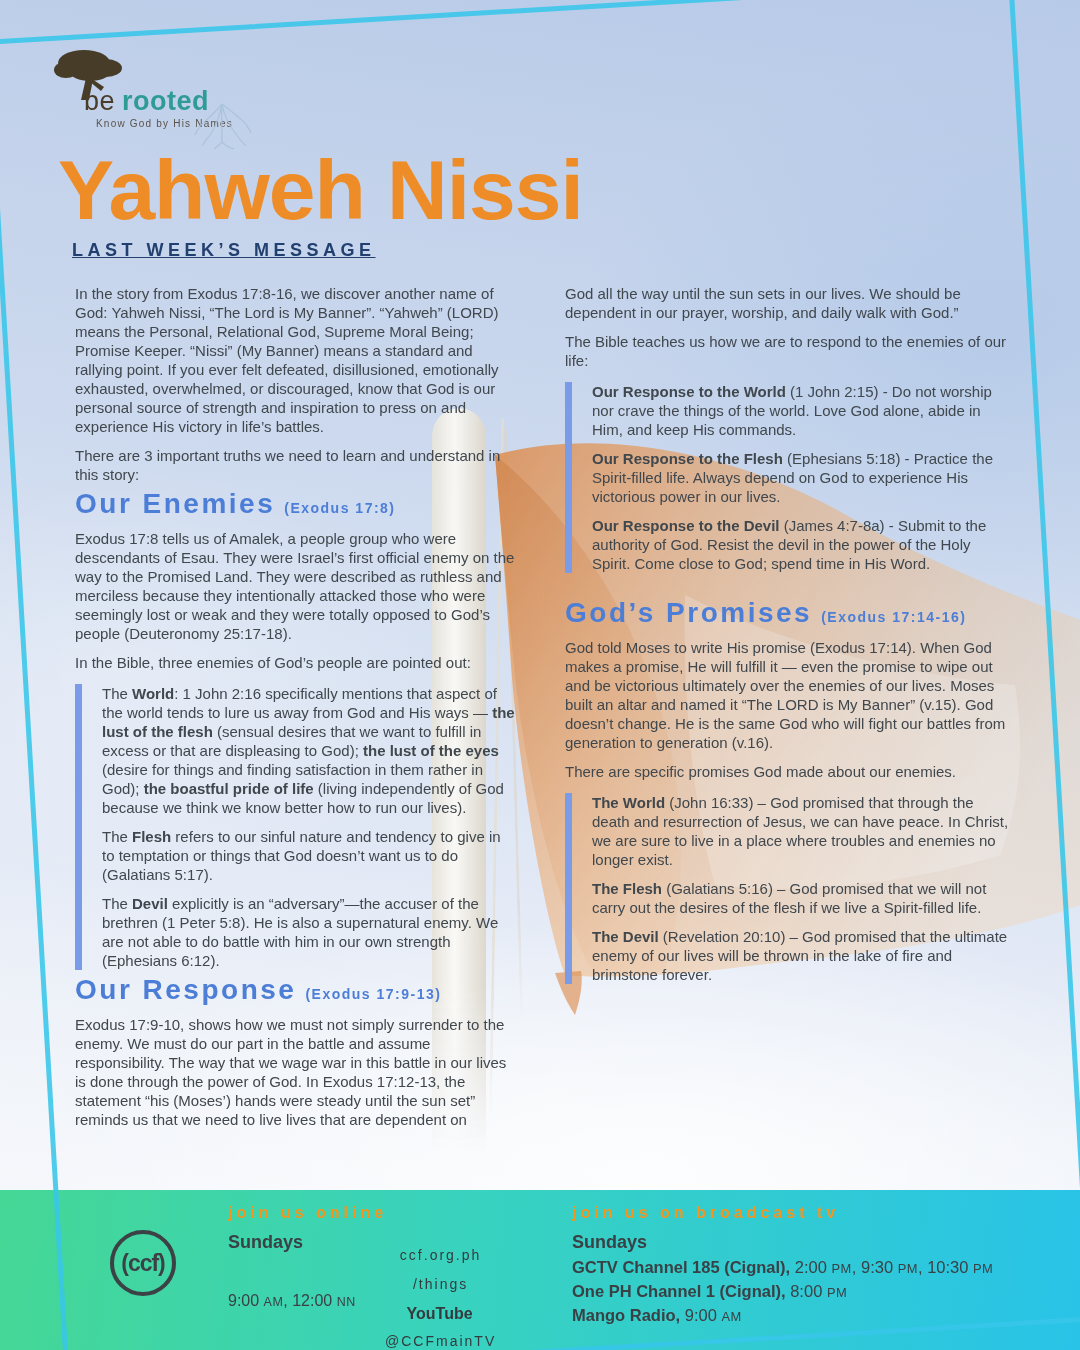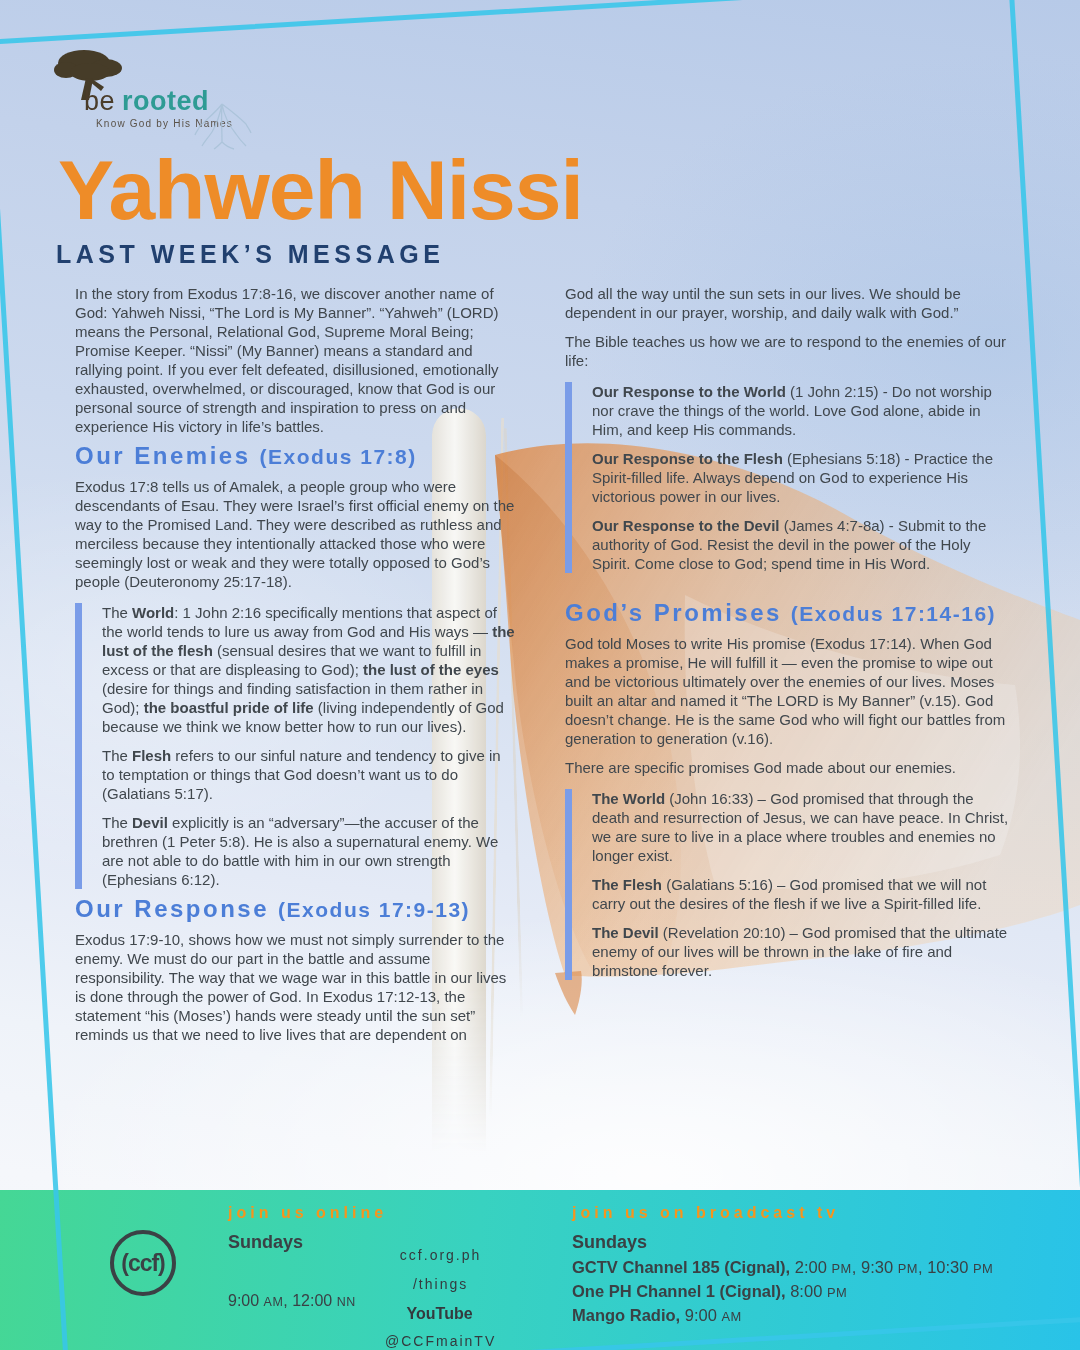--- a/index.html
+++ b/index.html
@@ -28,31 +28,31 @@
   
   .brand{position:absolute;left:50px;top:46px;width:240px;height:110px;z-index:3;}
   .brand .tree{position:absolute;left:0;top:2px;}
   .brand .roots{position:absolute;left:142px;top:56px;opacity:.85;}
   .brand-text{position:absolute;left:34px;top:40px;font-size:27px;letter-spacing:.5px;}
   .brand-be{color:#4a3c2a;}
   .brand-rooted{color:#2e9b94;font-weight:bold;margin-left:7px;}
   .brand-tag{position:absolute;left:46px;top:72px;font-size:10px;letter-spacing:1.2px;color:#5a5248;}
   
   .title{position:absolute;left:58px;top:142px;margin:0;font-size:84px;font-weight:bold;letter-spacing:-1px;color:#ee8c28;z-index:3;}
-  .subtitle{position:absolute;left:56px;top:240px;font-size:25px;font-weight:bold;letter-spacing:4.5px;color:#21406f;z-index:3;}
+  .subtitle{position:absolute;left:72px;top:240px;font-size:18px;font-weight:bold;letter-spacing:4.5px;color:#21406f;z-index:3;text-decoration:underline;}
   
   .col{position:absolute;top:284px;z-index:3;color:#40474d;font-size:15px;line-height:19px;}
   .col-l{left:75px;width:441px;}
   .col-r{left:565px;width:448px;}
   .p{margin:0 0 10px;}
   .quote{border-left:7px solid #7a9ce8;padding-left:20px;margin:12px 0 10px;}
   .quote .p:last-child{margin-bottom:0;margin-top:7px;}
   .h{margin:8px 0 11px;font-weight:bold;color:#4c7ed7;}
-  .h-main{font-size:24px;letter-spacing:2.5px;}
-  .h-ref{font-size:21px;letter-spacing:1.5px;margin-left:9px;}
+  .h-main{font-size:28px;letter-spacing:2.5px;}
+  .h-ref{font-size:14px;letter-spacing:1.5px;margin-left:9px;}
   .h--roomy{margin-top:30px;}
   .b{font-weight:bold;}
   .sc{font-size:.78em;letter-spacing:.5px;}
   
   .footer{position:absolute;left:0;top:1190px;width:1080px;height:160px;z-index:4;
     background:linear-gradient(96deg,#45d795 0%,#38d2c0 44%,#29c3e8 100%);color:#3a4145;}
   .ccf-logo{position:absolute;left:110px;top:40px;width:58px;height:58px;border:4px solid #3b4145;border-radius:50%;
     display:flex;align-items:center;justify-content:center;font-weight:bold;font-size:23px;letter-spacing:-1px;color:#3b4145;}
   .fcol-online{position:absolute;left:228px;top:14px;}
   .fcol-broadcast{position:absolute;left:572px;top:14px;width:460px;}
@@ -109,22 +109,24 @@
     <svg class="roots" width="60" height="48" viewBox="0 0 60 48" aria-hidden="true">
       <path fill="none" stroke="#a9c2d8" stroke-width="1.3" d="M30,2 C28,12 26,20 20,30 M30,2 C32,14 36,22 44,32 M30,2 C29,16 30,26 30,40 M30,2 C24,10 14,18 8,24 M30,2 C38,8 48,16 54,22 M20,30 C16,36 12,40 10,44 M44,32 C48,38 52,42 54,44 M30,40 C26,44 24,46 22,47 M30,40 C34,44 38,46 42,47 M8,24 C6,28 4,30 3,33 M54,22 C56,26 58,28 59,31"></path>
     </svg>
   </div>
 
   <h1 class="title">Yahweh Nissi</h1>
   <div class="subtitle">LAST WEEK’S MESSAGE</div>
 
   <div class="col col-l">
     <p class="p"><span>In the story from Exodus 17:8-16, we discover another name of God: Yahweh Nissi, “The Lord is My Banner”. “Yahweh” (LORD) means the Personal, Relational God, Supreme Moral Being; Promise Keeper. “Nissi” (My Banner) means a standard and rallying point. If you ever felt defeated, disillusioned, emotionally exhausted, overwhelmed, or discouraged, know that God is our personal source of strength and inspiration to press on and experience His victory in life’s battles.</span></p>
+    <p class="p"><span>There are 3 important truths we need to learn and understand in this story:</span></p>
     <h2 class="h"><span class="h-main">Our Enemies</span><span class="h-ref">(Exodus 17:8)</span></h2>
     <p class="p"><span>Exodus 17:8 tells us of Amalek, a people group who were descendants of Esau. They were Israel’s first official enemy on the way to the Promised Land. They were described as ruthless and merciless because they intentionally attacked those who were seemingly lost or weak and they were totally opposed to God’s people (Deuteronomy 25:17-18).</span></p>
+    <p class="p"><span>In the Bible, three enemies of God’s people are pointed out:</span></p>
     <div class="quote">
       <p class="p"><span>The </span><span class="b">World</span><span>: 1 John 2:16 specifically mentions that aspect of the world tends to lure us away from God and His ways — </span><span class="b">the lust of the flesh</span><span> (sensual desires that we want to fulfill in excess or that are displeasing to God); </span><span class="b">the lust of the eyes</span><span> (desire for things and finding satisfaction in them rather in God); </span><span class="b">the boastful pride of life</span><span> (living independently of God because we think we know better how to run our lives).</span></p>
       <p class="p"><span>The </span><span class="b">Flesh</span><span> refers to our sinful nature and tendency to give in to temptation or things that God doesn’t want us to do (Galatians 5:17).</span></p>
       <p class="p"><span>The </span><span class="b">Devil</span><span> explicitly is an “adversary”—the accuser of the brethren (1 Peter 5:8). He is also a supernatural enemy. We are not able to do battle with him in our own strength (Ephesians 6:12).</span></p>
     </div>
     <h2 class="h"><span class="h-main">Our Response</span><span class="h-ref">(Exodus 17:9-13)</span></h2>
     <p class="p"><span>Exodus 17:9-10, shows how we must not simply surrender to the enemy. We must do our part in the battle and assume responsibility. The way that we wage war in this battle in our lives is done through the power of God. In Exodus 17:12-13, the statement “his (Moses’) hands were steady until the sun set” reminds us that we need to live lives that are dependent on</span></p>
   </div>
 
   <div class="col col-r">

